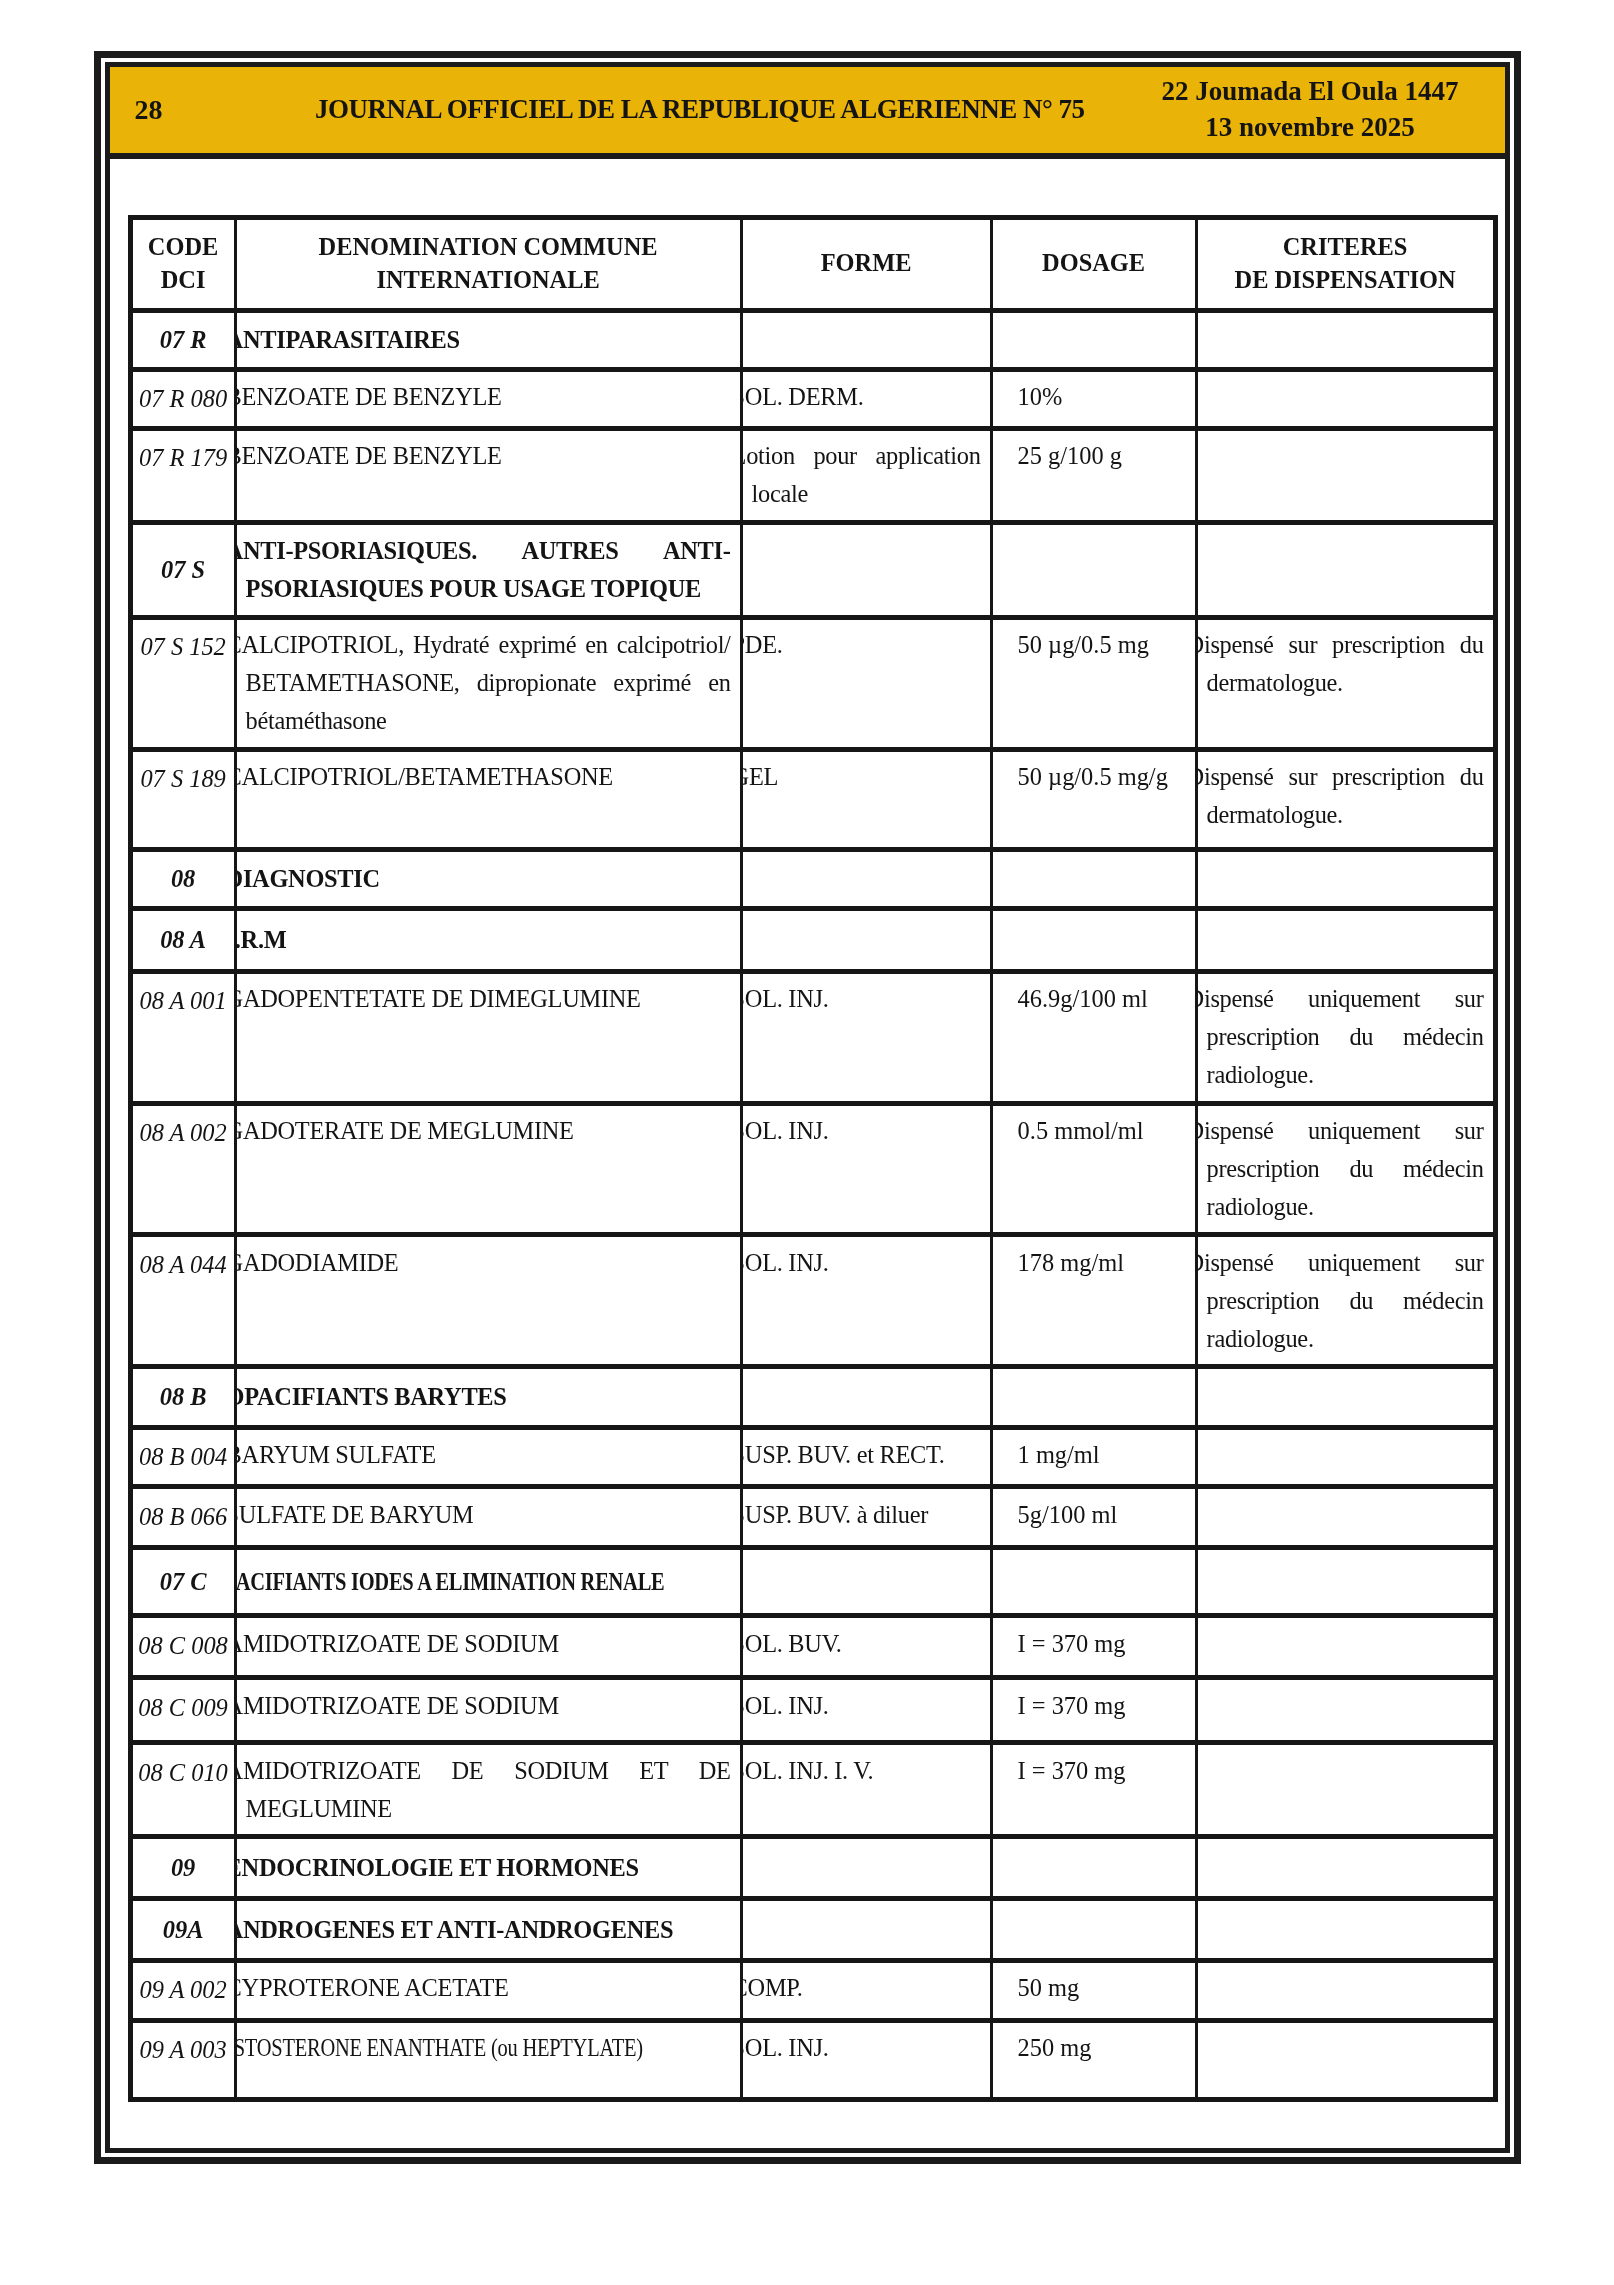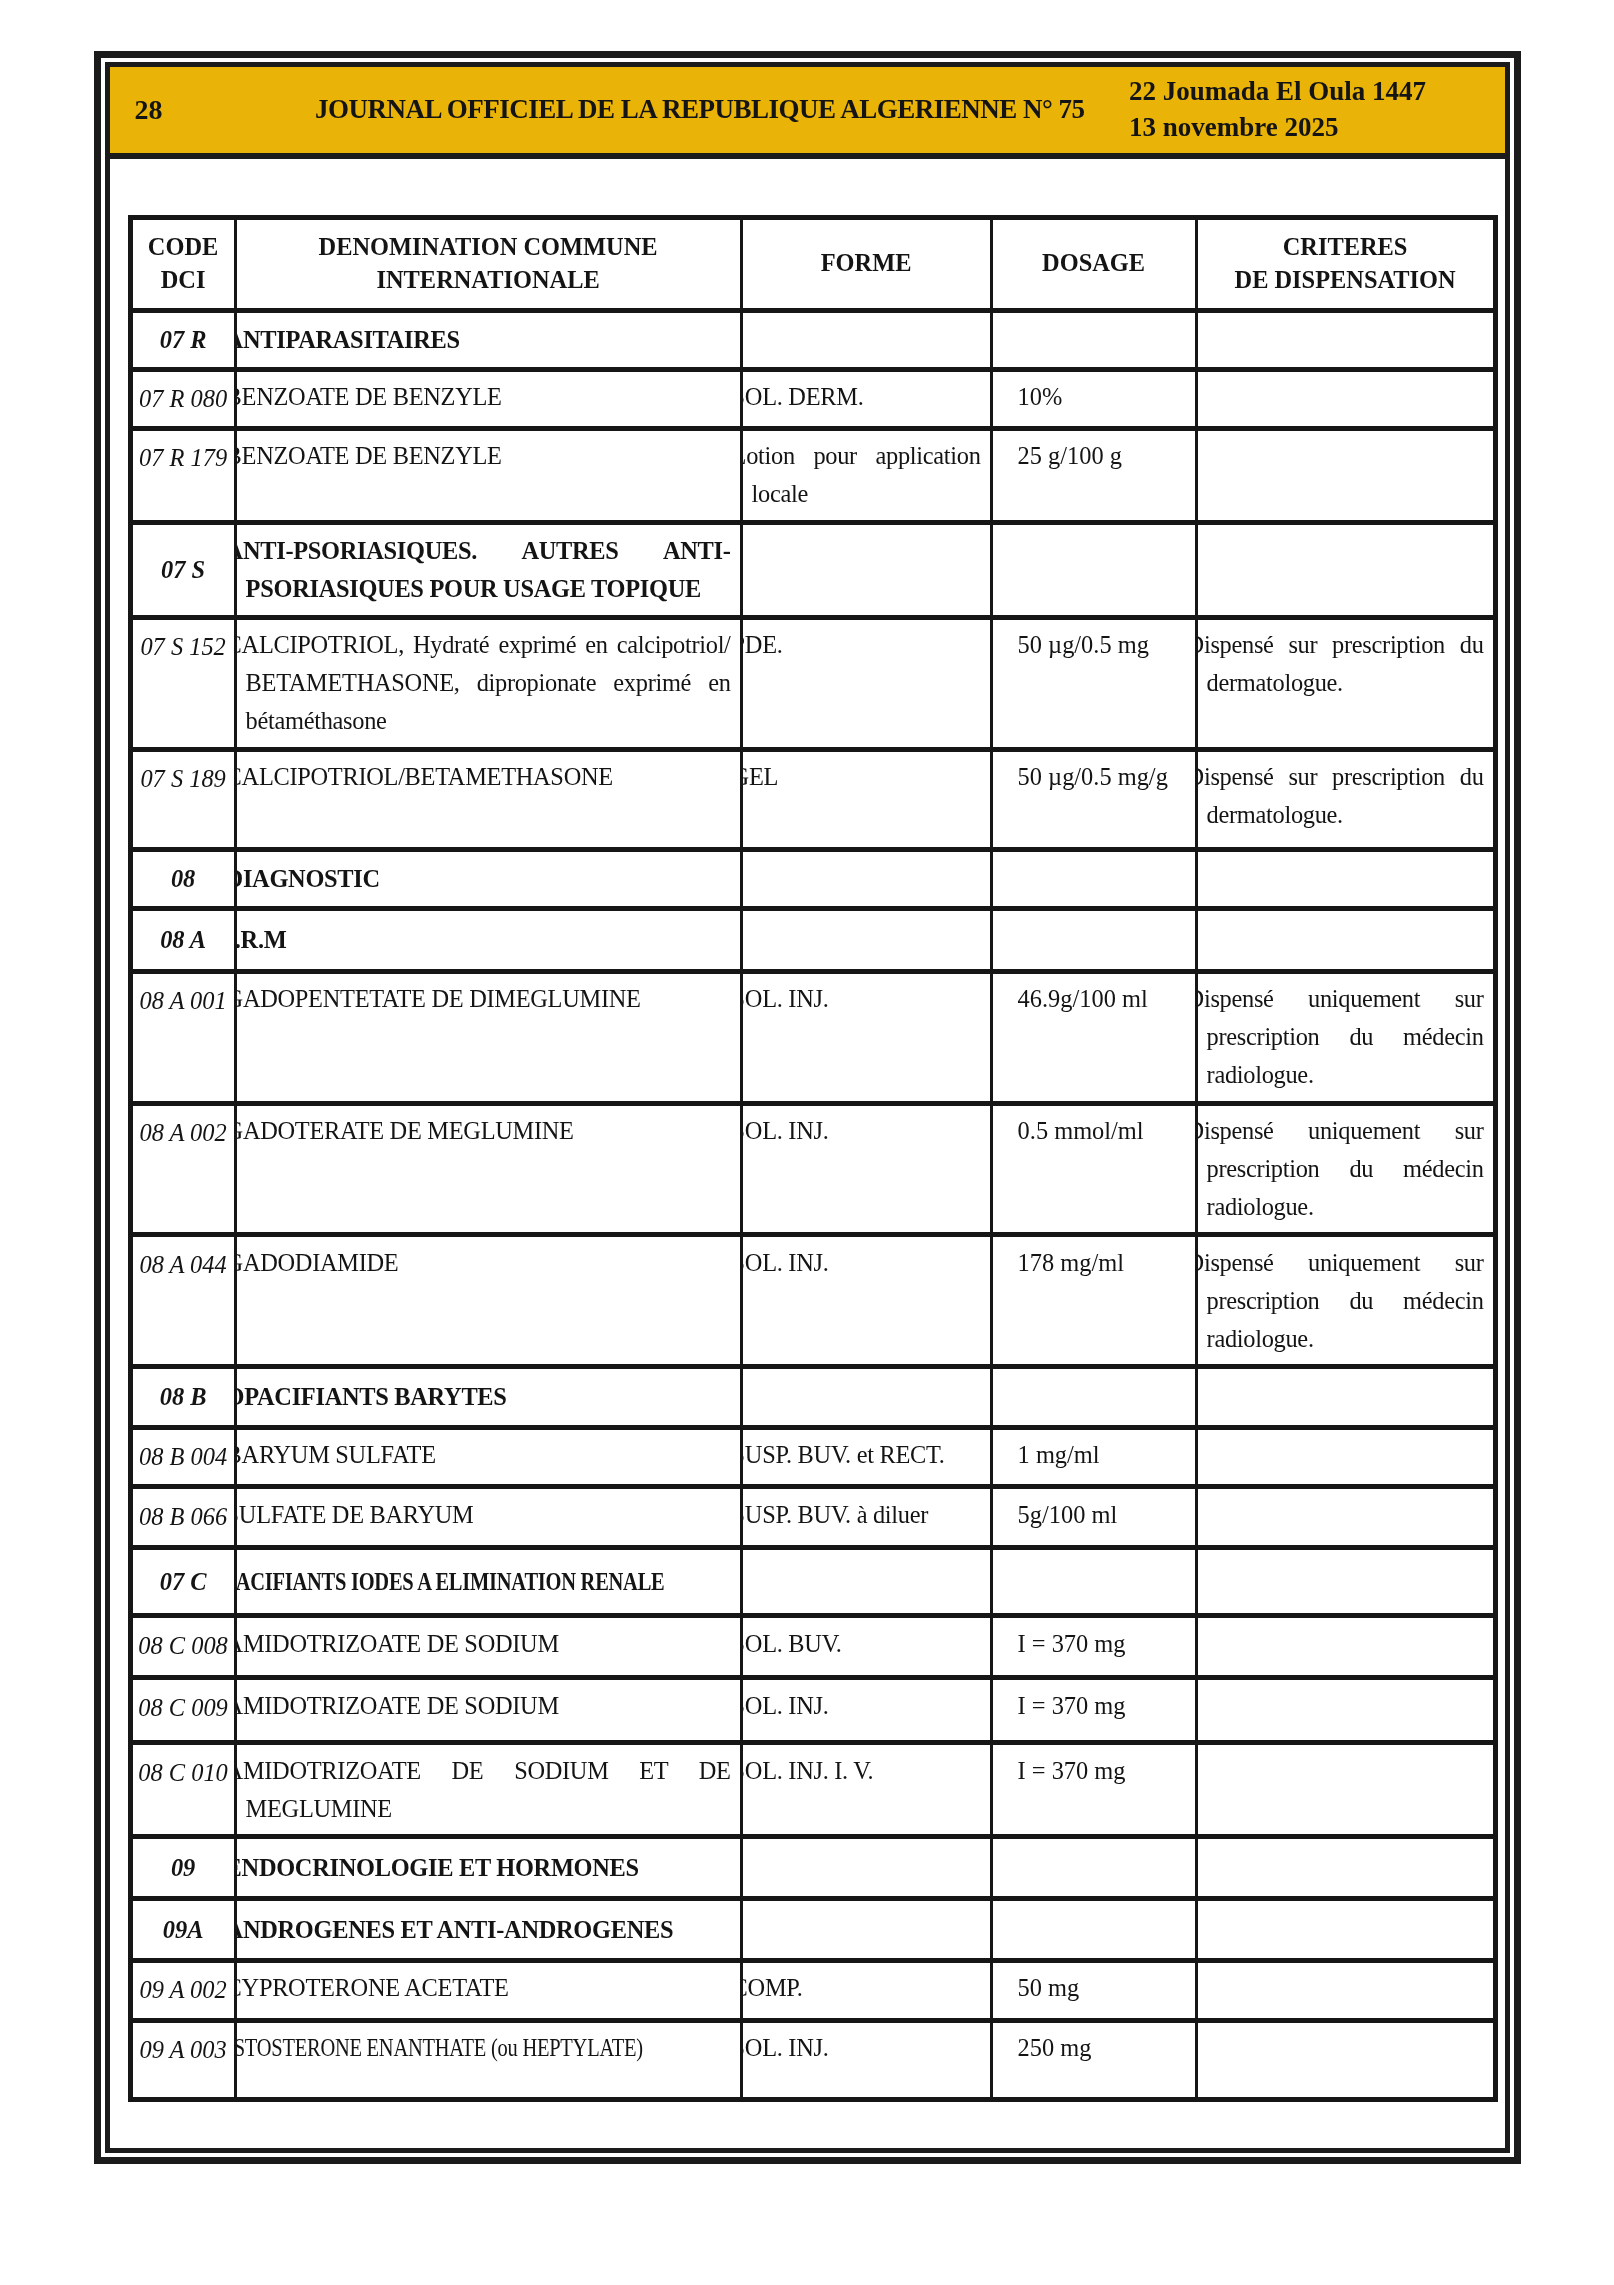--- a/index.html
+++ b/index.html
@@ -17,21 +17,21 @@
     position:absolute; left:3.6px; top:3.6px; right:3.6px; bottom:3.6px;
     border:5.4px solid #1b1b1b;
   }
   
   .band {
     height:86px; background:#b5b5b5; border-bottom:6.3px solid #1b1b1b;
     display:flex; align-items:center; box-sizing:content-box;
   }
   .page-num { width:136px; padding-left:25px; font-weight:bold; font-size:28px; }
   .jtitle  { flex:1; text-align:center; font-weight:bold; font-size:27px; letter-spacing:-0.5px; }
-  .dates   { width:362px; text-align:left; padding-right:14.5px; font-weight:bold;
+  .dates   { width:362px; text-align:center; padding-right:14.5px; font-weight:bold;
              font-size:27px; line-height:1.32; }
   .annexe  { margin-top:42px; text-align:center; font-size:23.5px; letter-spacing:0.5px; }
 
   
   table.dci {
     margin:56px 0 0 18px; width:1364px; table-layout:fixed;
     border-collapse:collapse; border:5.4px solid #161616;
   }
   .dci th, .dci td {
     border:3.6px solid #161616; border-top-width:5.4px; border-bottom-width:5.4px;

